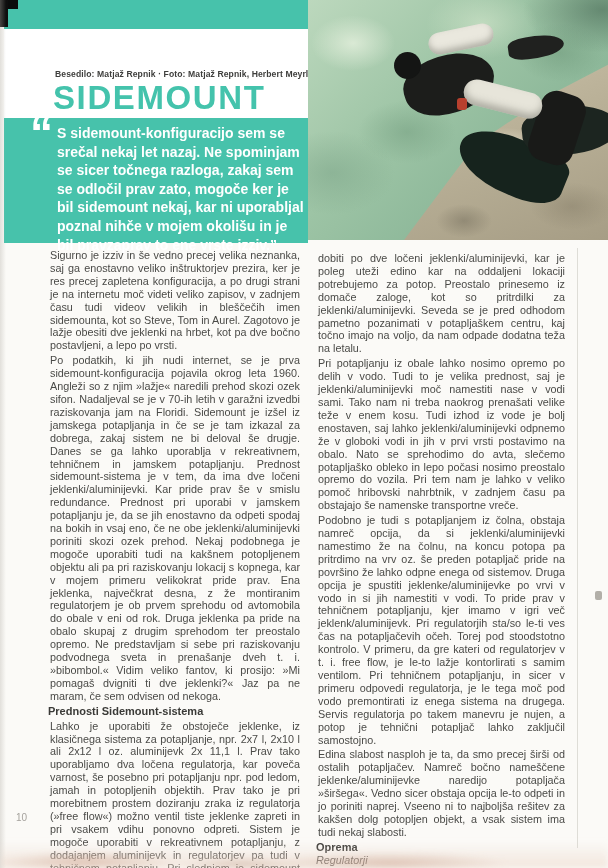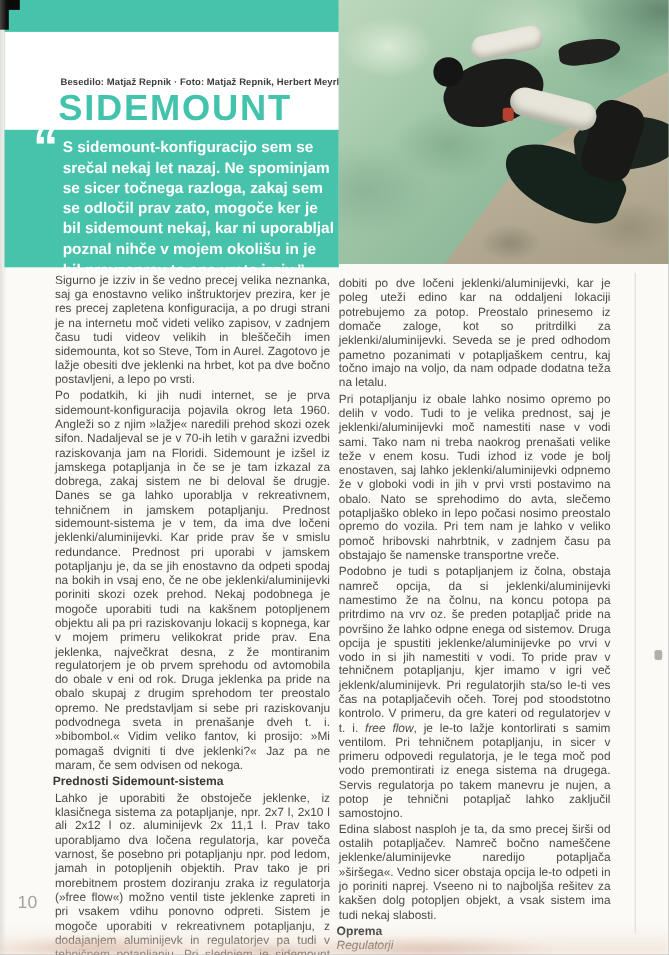--- a/index.html
+++ b/index.html
@@ -45,27 +45,27 @@
   .tank-left{left:120px;top:28px;width:66px;height:22px;background:#eae8de;border-radius:11px;transform:rotate(-12deg);box-shadow:inset 0 -4px 6px rgba(120,120,110,.5);}
   .tank-right{left:155px;top:86px;width:80px;height:26px;background:#e7e5da;border-radius:13px;transform:rotate(14deg);box-shadow:inset 0 -5px 7px rgba(120,120,110,.5);}
   .red-accent{left:149px;top:98px;width:10px;height:12px;background:var(--accent-red,#b8402e);border-radius:3px;}
   .diver-fin{left:200px;top:36px;width:56px;height:22px;background:#20211f;border-radius:40% 60% 60% 40%;transform:rotate(-8deg);}
   .legs{left:226px;top:92px;width:46px;height:72px;background:#191a18;border-radius:16px;transform:rotate(18deg);}
   .fin-big{left:148px;top:138px;width:112px;height:56px;background:#16231d;border-radius:50% 30% 40% 60%;transform:rotate(22deg);}
   .fin-small{left:214px;top:106px;width:96px;height:48px;background:#1c2520;border-radius:40% 55% 50% 45%;transform:rotate(-6deg);}
   
   .column{position:absolute;top:247px;font-size:10.8px;line-height:12.9px;text-align:justify;color:var(--body-text,#4a4a47);}
   .column-left{left:48px;width:254px;}
-  .column-right{left:306px;width:251px;top:250px;}
+  .column-right{left:316px;width:251px;top:250px;}
   .para{margin:2px;}
   .subhead{font-weight:bold;color:var(--heading-text,#3a3a37);margin-top:0;font-size:11px;}
   .subhead-i{font-style:italic;color:var(--heading-text,#3a3a37);}
-  .it{font-style:italic;}
+  .it{}
   
-  .page-number{position:absolute;left:16px;top:812px;font-size:16px;color:var(--page-number,#a5a29d);}
+  .page-number{position:absolute;left:16px;top:812px;font-size:10px;color:var(--page-number,#a5a29d);}
   .corner-black-a{position:absolute;left:0;top:0;width:18px;height:9px;background:#0b0b0b;}
   .corner-black-b{position:absolute;left:0;top:0;width:8px;height:27px;background:#0e0e0e;}
   .left-edge-shade{position:absolute;left:0;top:0;width:6px;height:868px;background:linear-gradient(to right,rgba(178,174,166,.35),transparent);}
   .right-edge-line{position:absolute;left:577px;top:248px;width:1px;height:600px;background:rgba(198,196,190,.55);}
   .scan-speck{position:absolute;left:595px;top:591px;width:7px;height:9px;background:rgba(118,113,104,.55);border-radius:2px;filter:blur(.6px);}
   .bottom-blur{
     position:absolute;left:0;bottom:0;width:608px;height:26px;filter:blur(3px);
     background:
       radial-gradient(130px 16px at 14% 78%, rgba(208,168,148,.6), transparent 70%),
       radial-gradient(170px 18px at 64% 84%, rgba(203,163,143,.55), transparent 70%),

